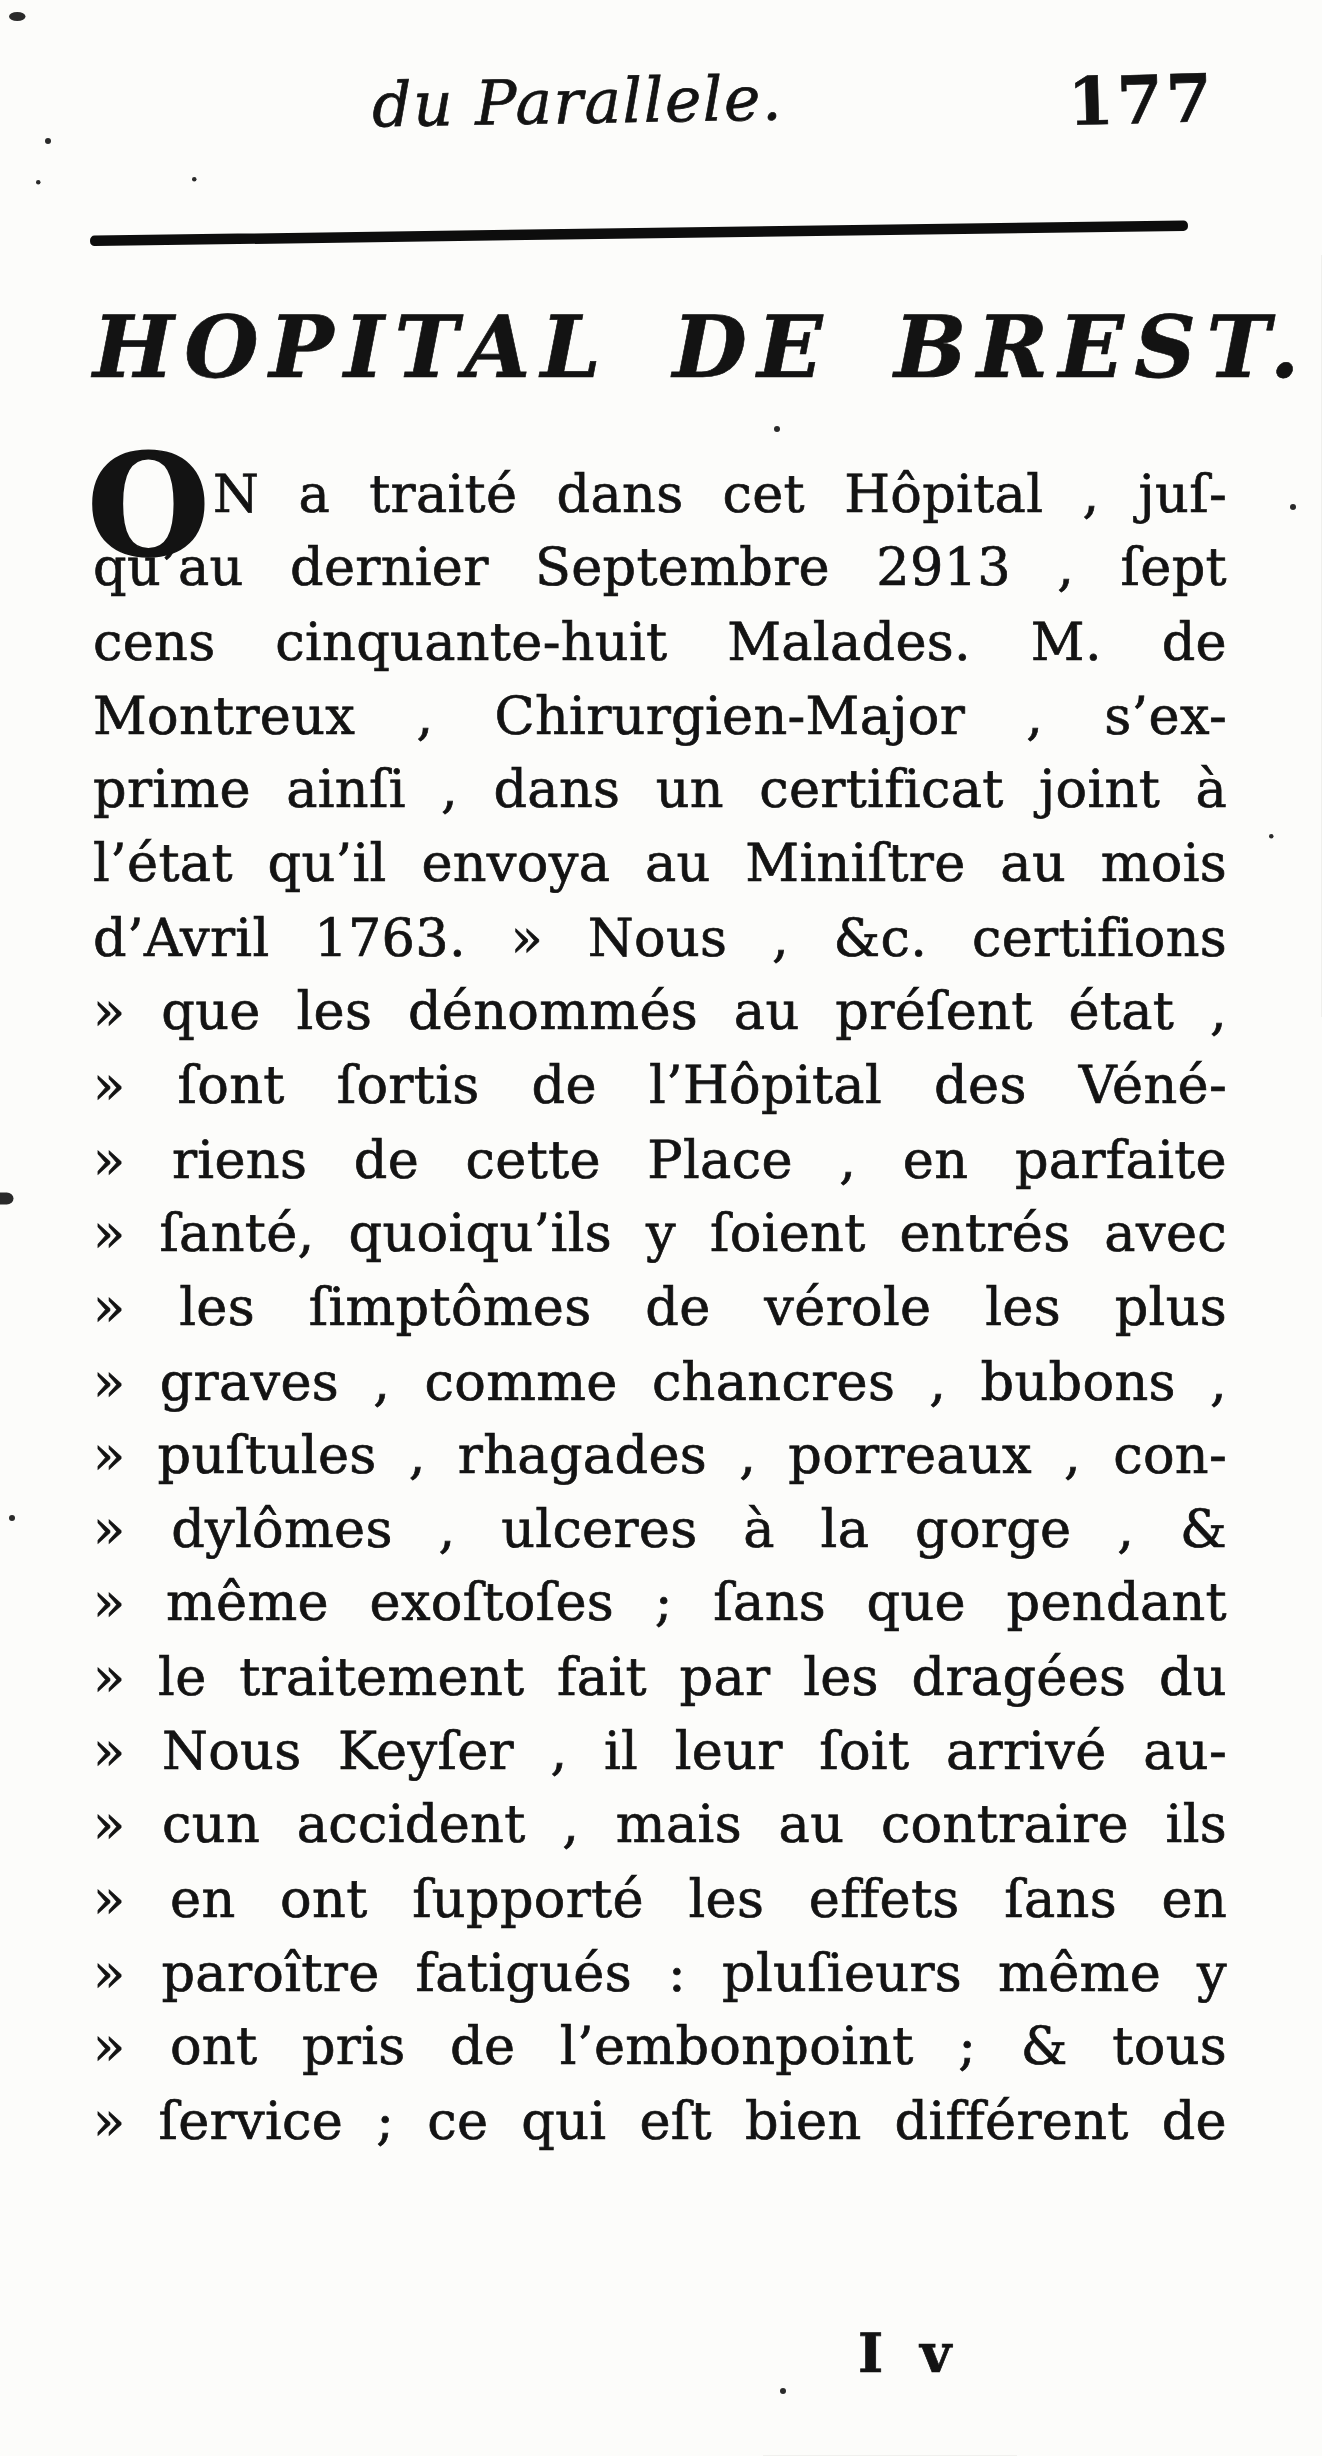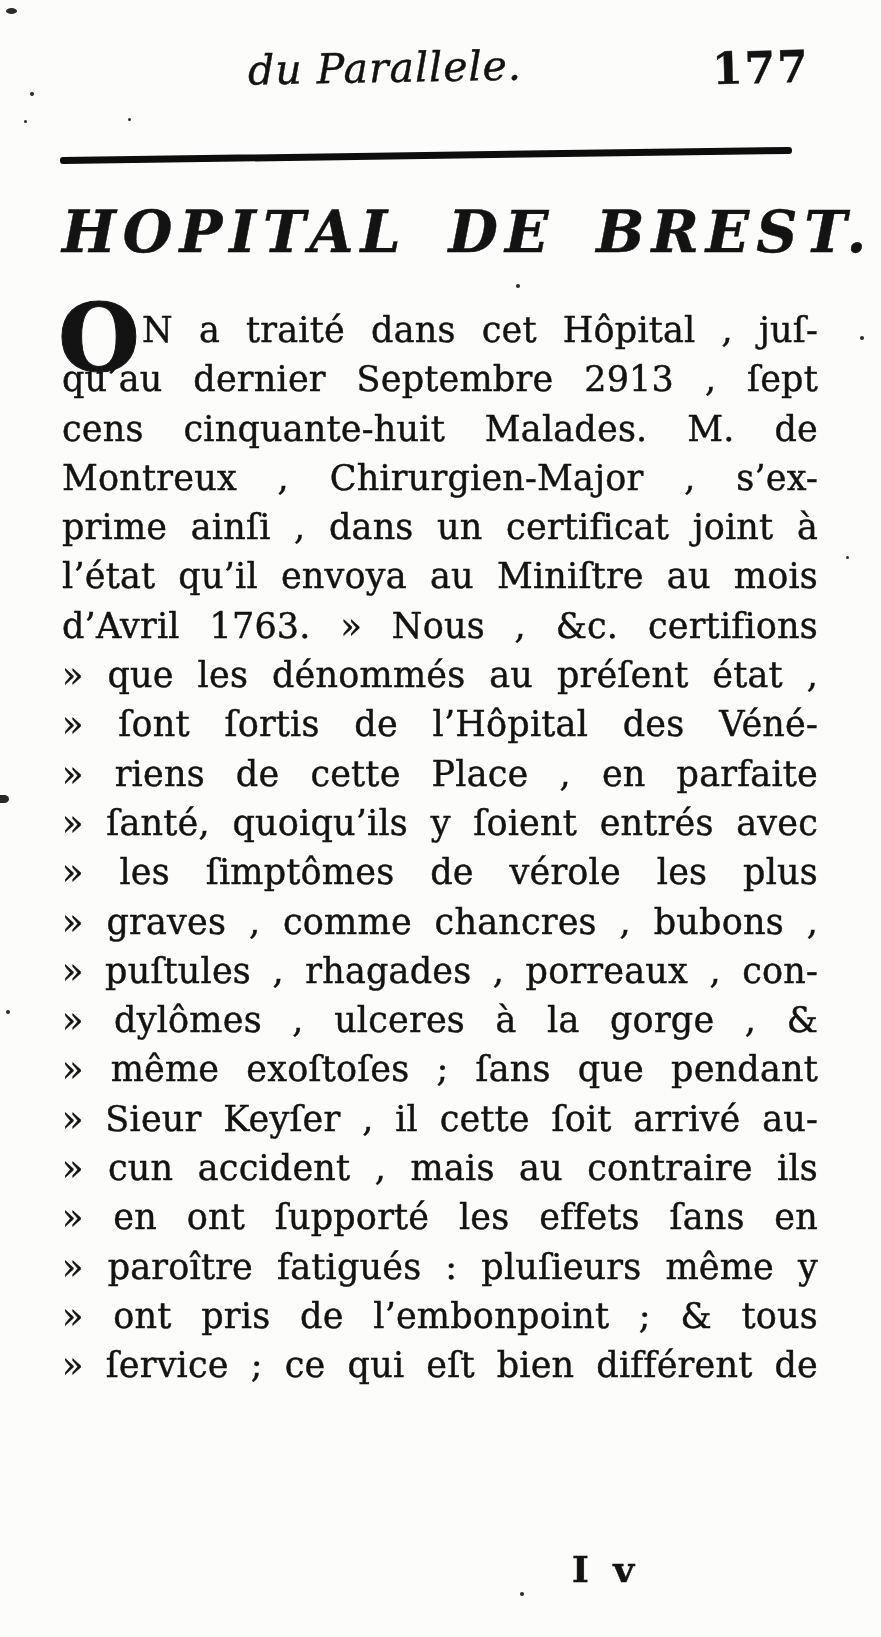--- a/index.html
+++ b/index.html
@@ -99,21 +99,22 @@
     <div class="line">d’Avril 1763. » Nous , &amp;c. certifions</div>
     <div class="line">» que les dénommés au préſent état ,</div>
     <div class="line">» ſont ſortis de l’Hôpital des Véné-</div>
     <div class="line">» riens de cette Place , en parfaite</div>
     <div class="line">» ſanté, quoiqu’ils y ſoient entrés avec</div>
     <div class="line">» les ſimptômes de vérole les plus</div>
     <div class="line">» graves , comme chancres , bubons ,</div>
     <div class="line">» puſtules , rhagades , porreaux , con-</div>
     <div class="line">» dylômes , ulceres à la gorge , &amp;</div>
     <div class="line">» même exoſtoſes ; ſans que pendant</div>
-    <div class="line">» Sieur Keyſer , il cette ſoit arrivé au-</div>
+    <div class="line">» le traitement fait par les dragées du</div>
+    <div class="line">» Nous Keyſer , il leur ſoit arrivé au-</div>
     <div class="line">» cun accident , mais au contraire ils</div>
     <div class="line">» en ont ſupporté les effets ſans en</div>
     <div class="line">» paroître fatigués : pluſieurs même y</div>
     <div class="line">» ont pris de l’embonpoint ; &amp; tous</div>
     <div class="line">» ſervice ; ce qui eſt bien différent de</div>
   </div>
 
   <div class="signature">I v</div>
 
   <div class="speck" style="left:6px;top:8px;width:11px;height:6px;"></div>

